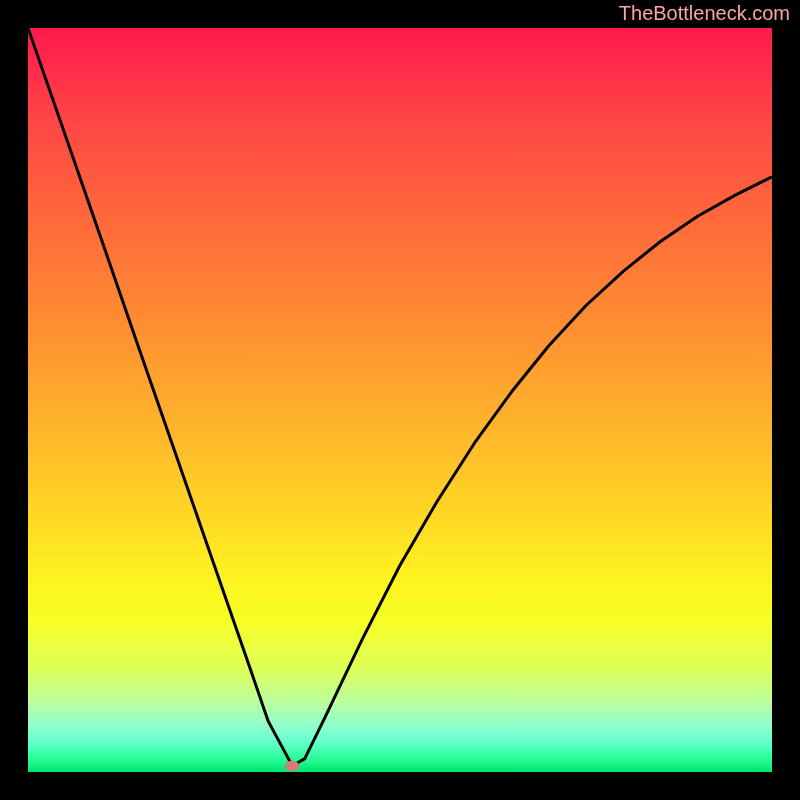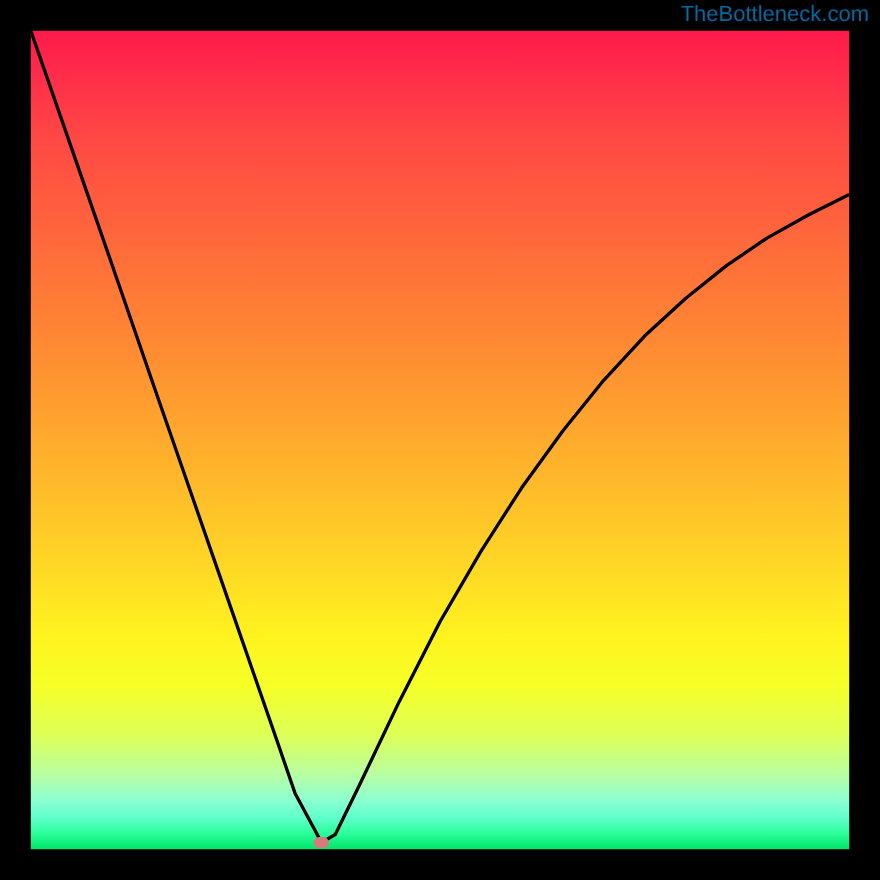--- a/index.html
+++ b/index.html
@@ -20,21 +20,21 @@
       #deff57 86%,
       #b7ffa4 91%,
       #8cffd0 94%,
       #63ffcd 96%,
       #2dff9c 98%,
       #00e56b 100%);
   }
   .curve{position:absolute;inset:0;}
   .dot{position:absolute;width:14px;height:10px;border-radius:5px;background:#d77a7a;
        transform:translate(-50%,-50%);}
-  .watermark{position:absolute;top:2px;right:10px;color:#0369a1;
+  .watermark{position:absolute;top:2px;right:10px;color:#fca5a5;
     font:20px Arial,Helvetica,sans-serif;letter-spacing:0;user-select:none;text-align:center;}
 </style>
 </head>
 <body>
 
 <div class="frame">
   <div class="plot">
     <div class="grad"></div>
     <svg class="curve" viewBox="0 0 744 744" preserveAspectRatio="none">
       <path id="curve-path" fill="none" stroke="#000" stroke-width="3" stroke-linejoin="round" d="M0.0 0.0 L37.2 107.1 L74.4 214.3 L111.6 322.2 L148.8 429.3 L186.0 536.4 L223.2 643.6 L240.3 693.4 L260.4 730.6 L264.1 738.0 L276.8 730.6 L297.6 688.2 L334.8 610.1 L372.0 537.2 L409.2 473.2 L446.4 415.2 L483.6 363.8 L520.8 317.7 L558.0 277.5 L595.2 243.3 L632.4 213.5 L669.6 188.2 L706.8 167.4 L744.0 148.8 "></path>

